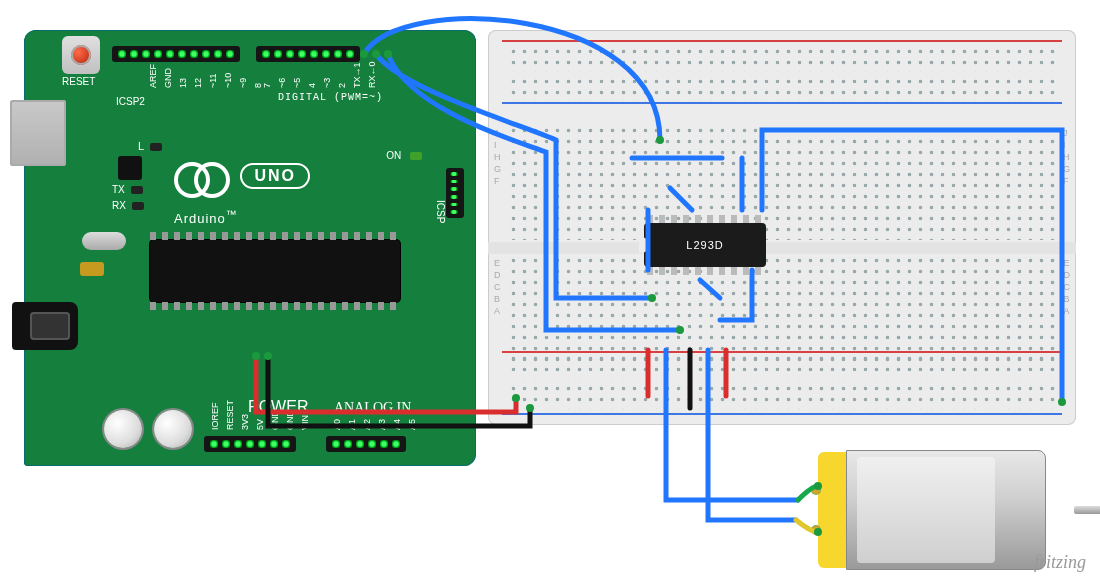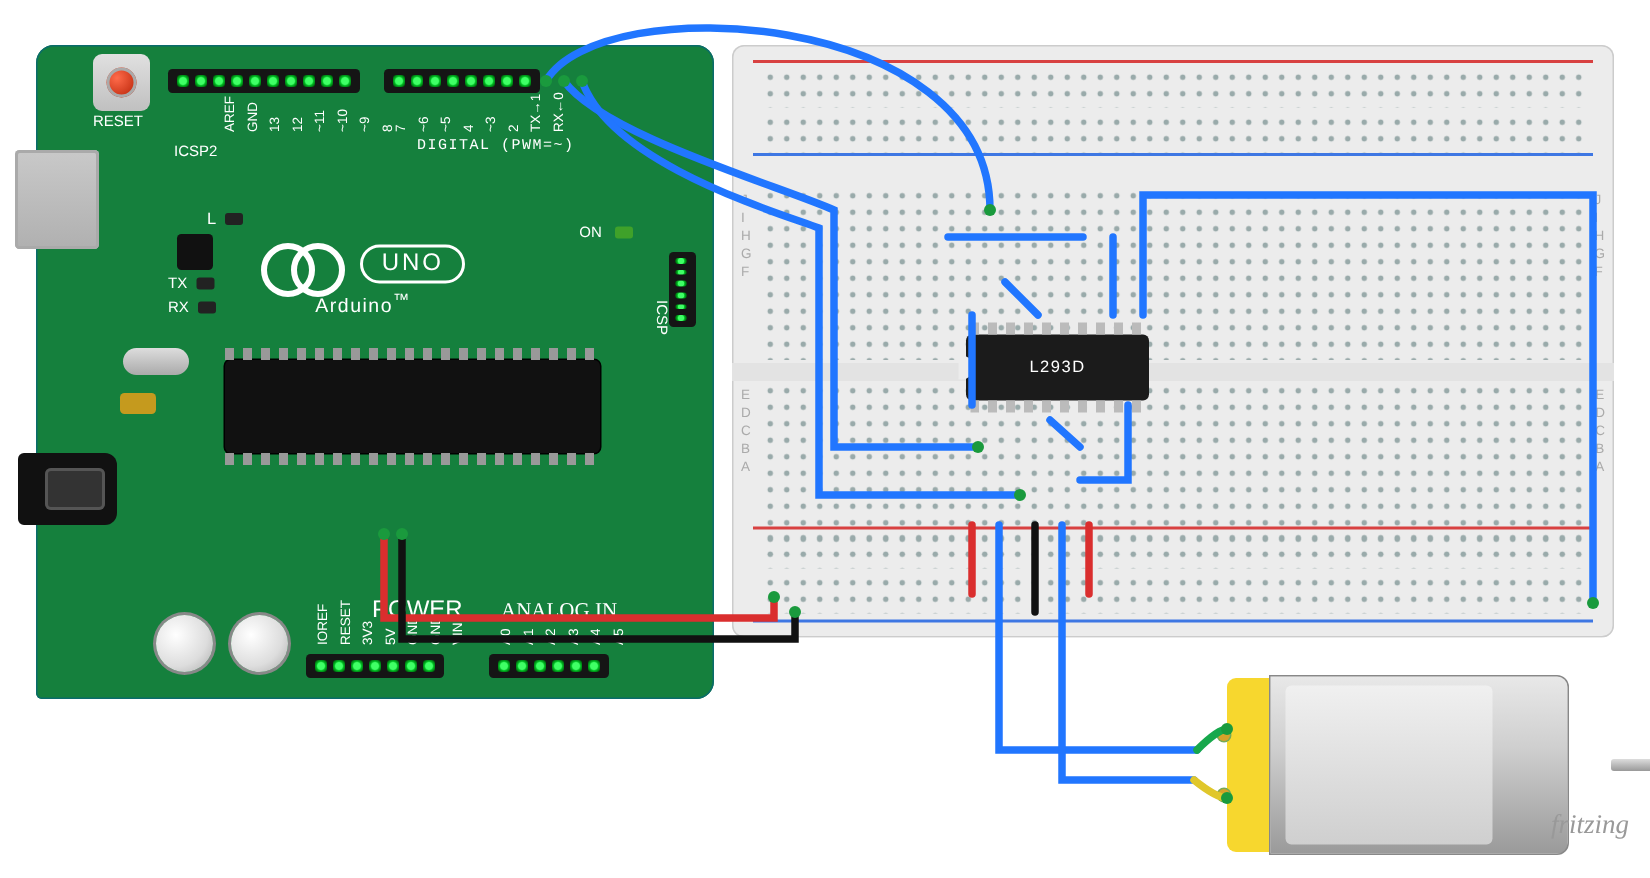--- a/index.html
+++ b/index.html
@@ -87,23 +87,23 @@
     display:inline-block; width:56px; height:28px; position:relative; margin-right:6px;
     vertical-align:middle;
   }
   .brand .logo::before,.brand .logo::after{
     content:""; position:absolute; width:28px; height:28px; border:4px solid #fff; border-radius:50%; top:0;
   }
   .brand .logo::before{ left:0;}
   .brand .logo::after{ right:0;}
   .brand .uno{
     display:inline-block; padding:2px 12px; border:2px solid #fff; border-radius:14px;
-    font-size:16px; font-weight:normal; letter-spacing:2px; vertical-align:middle;
-  }
-  .brand .name{ font-size:13px; letter-spacing:1px; margin-top:4px;text-align:center;}
+    font-size:16px; font-weight:bold; letter-spacing:2px; vertical-align:middle;
+  }
+  .brand .name{ font-size:13px; letter-spacing:1px; margin-top:18px;}
   .caps{
     position:absolute; left:80px; bottom:18px; display:flex; gap:12px;
   }
   .cap{
     width:38px; height:38px; background:radial-gradient(circle at 35% 35%,#fff,#ddd 60%,#aaa);
     border-radius:50%; box-shadow:0 0 0 2px #888;
   }
   .small-chip{ position:absolute; background:#111; border-radius:3px;}
   .sc1{ left:94px; top:126px; width:24px; height:24px;}
   .xtal{ position:absolute; left:58px; top:202px; width:44px; height:18px; background:linear-gradient(#ddd,#aaa); border-radius:9px;}
@@ -186,21 +186,21 @@
   
   svg.wires{ position:absolute; left:0; top:0; width:1100px; height:585px; pointer-events:none; }
   .wire-blue{ stroke:#2176ff; stroke-width:5; fill:none; stroke-linecap:round;}
   .wire-red{ stroke:#da2e2e; stroke-width:5; fill:none; stroke-linecap:round;}
   .wire-black{ stroke:#111; stroke-width:5; fill:none; stroke-linecap:round;}
   .wire-green{ stroke:#17a84c; stroke-width:5; fill:none; stroke-linecap:round;}
   .wire-yellow{ stroke:#e0c72b; stroke-width:5; fill:none; stroke-linecap:round;}
   .endpoint{ fill:#1a9a3d; }
 
   .watermark{
-    position:absolute; right:14px; bottom:25px; color:#999; font-size:18px;
+    position:absolute; right:14px; bottom:12px; color:#999; font-size:18px;
     font-family: Georgia, serif; font-style:italic;
   }
 </style>
 </head>
 <body>
 
 <div class="canvas">
 
   <div class="arduino">
     <div class="usb"></div>

